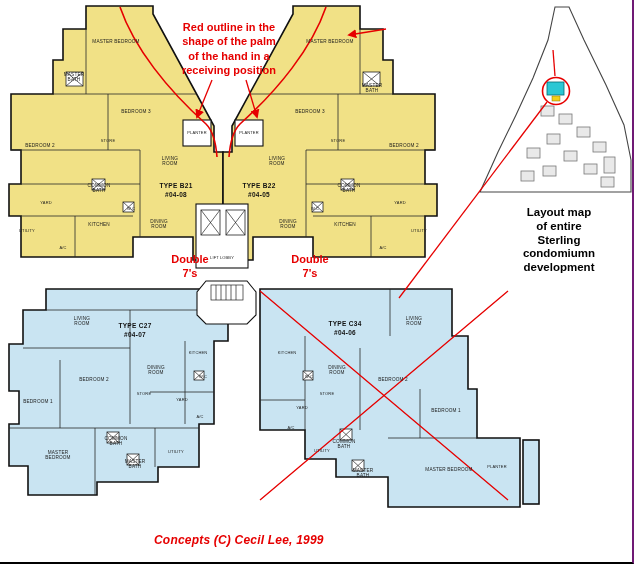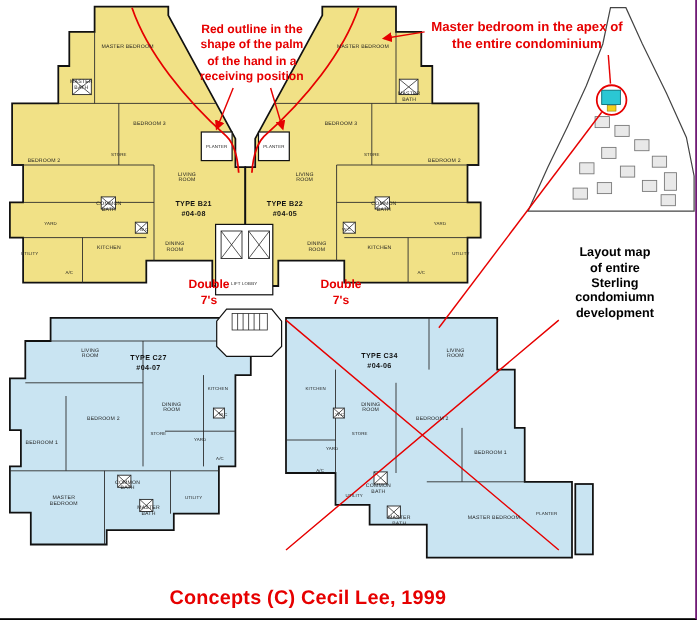--- a/index.html
+++ b/index.html
@@ -34,22 +34,22 @@
     color:#1c1c1c;white-space:pre;text-align:center;transform-origin:center;
   }
   .unit-label{
     position:absolute;transform:translate(-50%,-50%) scale(.5);transform-origin:center;
     font-size:13px;font-weight:700;letter-spacing:.6px;line-height:1.35;
     color:#111;text-align:center;white-space:nowrap;
   }
   .note{position:absolute;white-space:pre-line;text-align:center;font-weight:700;}
   .red-note{color:var(--annotation-red);font-size:11px;line-height:1.3;}
   .apex-note{font-size:12px;line-height:1.3;}
-  .map-caption{color:#000;font-size:11.5px;line-height:1.2;margin-top:18px;}
-  .copyright{position:absolute;color:var(--annotation-red);font-weight:700;font-size:18px;letter-spacing:.2px;}
+  .map-caption{color:#000;font-size:11.5px;line-height:1.2;}
+  .copyright{position:absolute;color:var(--annotation-red);font-weight:700;font-size:12px;letter-spacing:.2px;font-style:italic;}
 </style>
 </head>
 <body>
 
 <div id="page">
 
   <svg id="plan-svg" width="634" height="564" viewBox="0 0 634 564">
     <defs>
       <marker id="arr" viewBox="0 0 10 10" refX="8" refY="5" markerWidth="7" markerHeight="7" orient="auto-start-reverse">
         <path d="M0,0 L10,5 L0,10 z" class="red-fill"></path>
@@ -230,22 +230,20 @@
   </div>
   <div class="unit-label" style="left:345px;top:328px">
     <div>TYPE C34</div>
     <div>#04-06</div>
   </div>
 
   <div class="note red-note" style="left:160px;top:20px;width:138px">Red outline in the
 shape of the palm
 of the hand in a
 receiving position</div>
-  <div class="note red-note apex-note" style="left:384px;top:17px;width:190px">Master bedroom in the apex of
-the entire condominium</div>
   <div class="note red-note" style="left:167px;top:252px;width:46px">Double
 7's</div>
   <div class="note red-note" style="left:287px;top:252px;width:46px">Double
 7's</div>
   <div class="note map-caption" style="left:488px;top:206px;width:142px">Layout map
 of entire
 Sterling
 condomiumn
 development</div>
   <div class="copyright" style="left:154px;top:533px">Concepts (C)  Cecil Lee, 1999</div>

